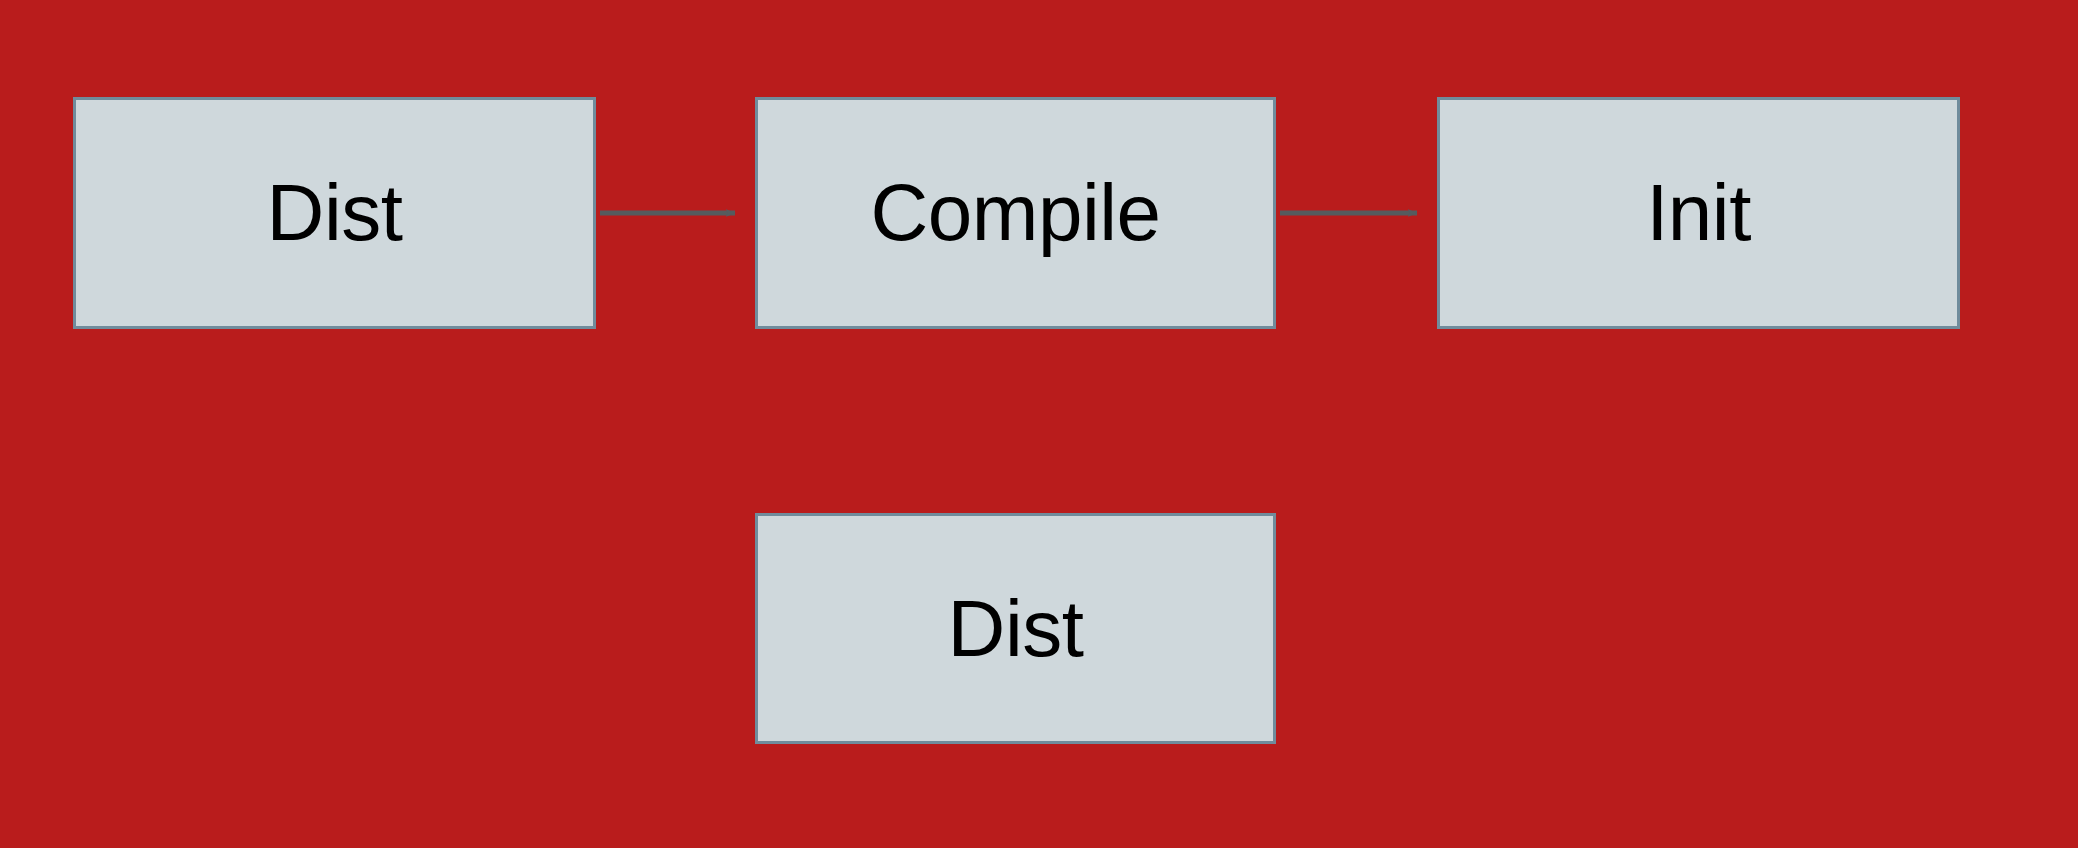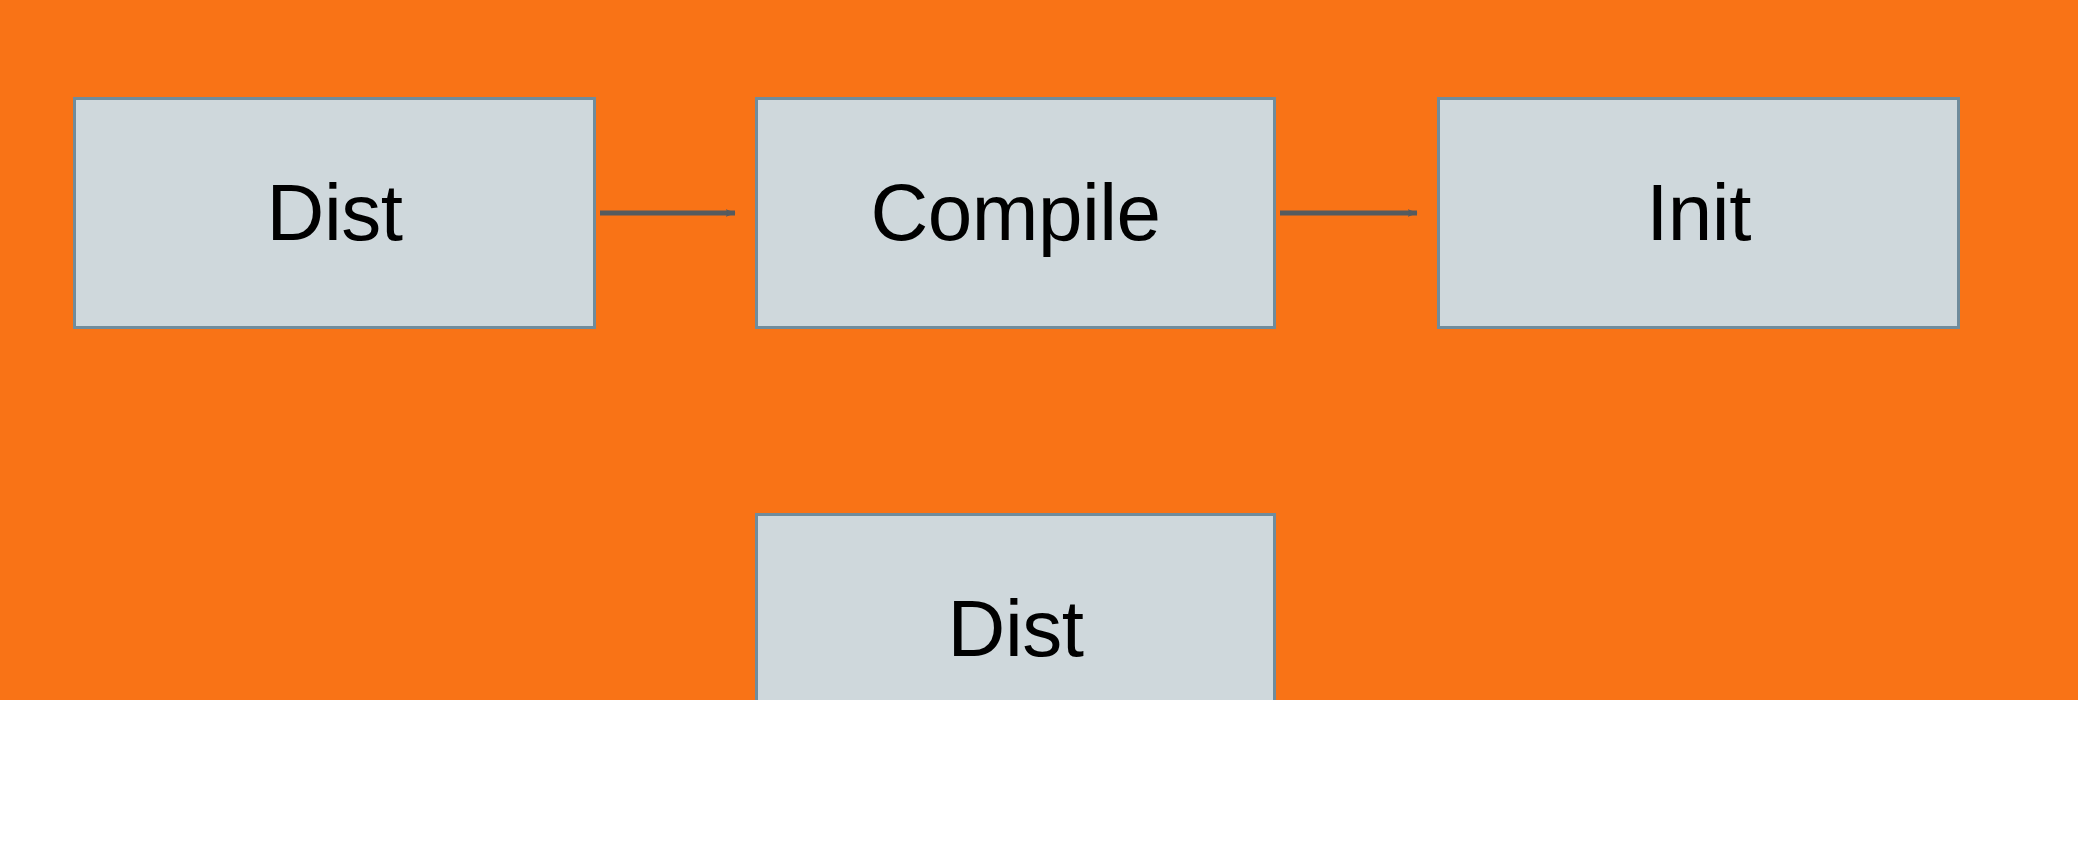--- a/index.html
+++ b/index.html
@@ -7,22 +7,22 @@
     margin: 0;
     padding: 0;
     background: #ffffff;
   }
   body {
     font-family: "Liberation Sans", sans-serif;
   }
   #canvas {
     position: relative;
     width: 2078px;
-    height: 700px;
-    background: #f97316;
+    height: 848px;
+    background: #b91c1c;
     overflow: hidden;
   }
   #edge-layer {
     position: absolute;
     left: 0;
     top: 0;
     width: 2078px;
     height: 848px;
     pointer-events: none;
   }

